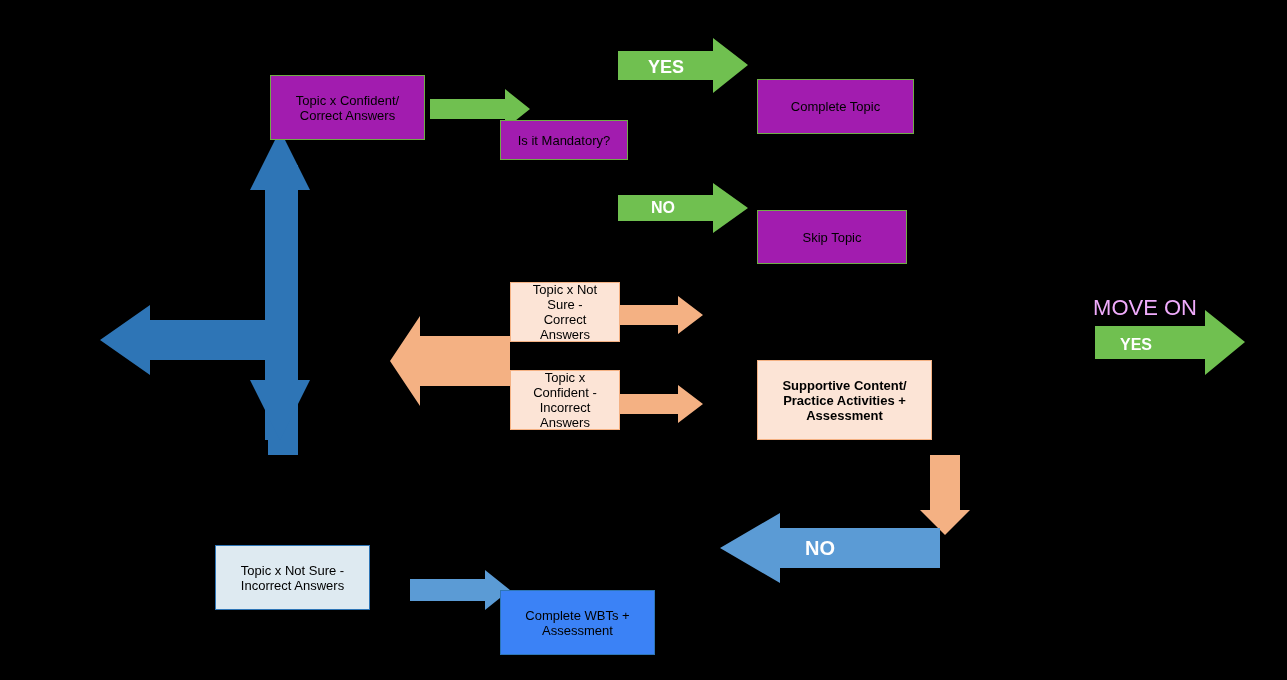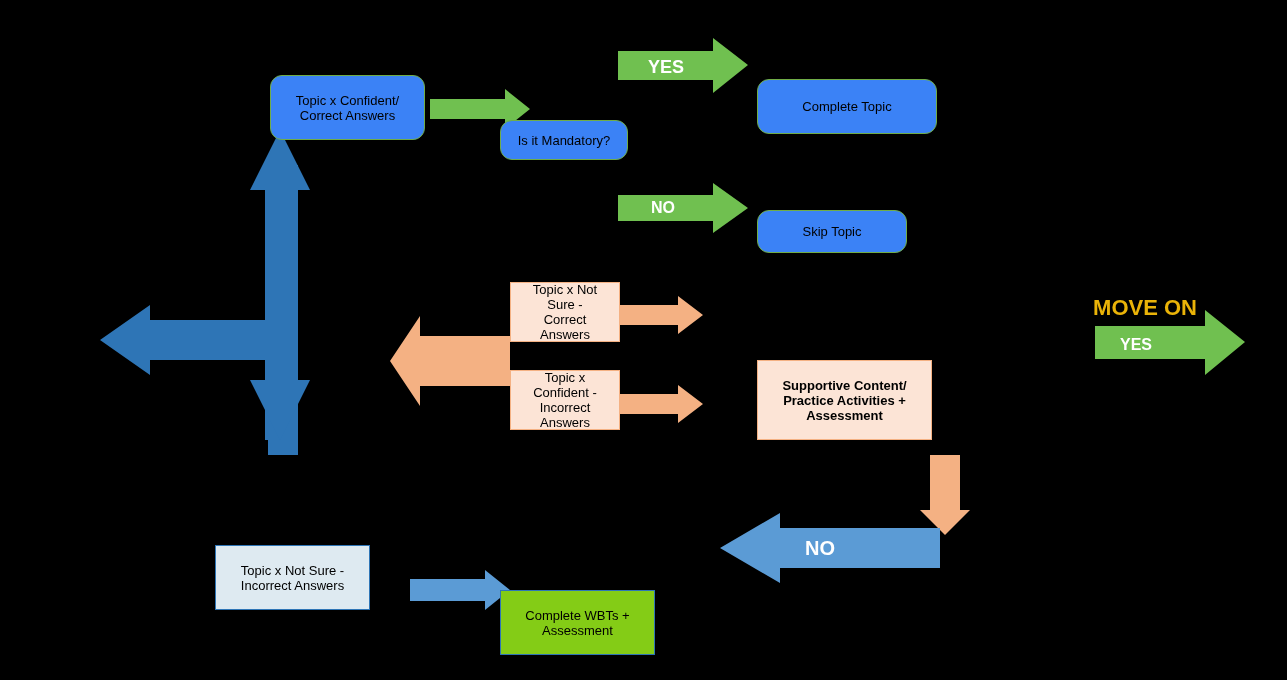--- a/index.html
+++ b/index.html
@@ -29,41 +29,40 @@
       display: flex;
       align-items: center;
       justify-content: center;
       text-align: center;
       font-size: 13px;
       font-weight: 500;
       padding: 6px 10px;
       border: 1px solid #999;
     }
     .box-green {
-      background: #3b82f6;
+      background: #a21caf;
       border-color: #70ad47;
-      border-radius: 12px;
     }
     .box-peach {
       background: #fce4d6;
       border-color: #f4b183;
     }
     .box-blue {
-      background: #84cc16;
+      background: #3b82f6;
       border-color: #2e75b6;
     }
     .box-light-blue {
       background: #deeaf1;
       border-color: #2e75b6;
     }
     .move-on-label {
       position: absolute;
-      color: #eab308;
+      color: #f0abfc;
       font-size: 22px;
-      font-weight: bold;
+      font-weight: normal;
     }
   </style>
 </head>
 <body>
 
 <div class="diagram-container">
   <svg>
 
     <defs>
       <marker id="arrowBlueUp" markerWidth="10" markerHeight="7" refX="5" refY="3.5" orient="auto">
@@ -189,26 +188,26 @@
   <div class="box box-green" style="left:270px;top:75px;width:155px;height:65px;">
     <span>Topic x Confident/<br>Correct Answers</span>
   </div>
 
   
   <div class="box box-green" style="left:500px;top:120px;width:128px;height:40px;">
     <span>Is it Mandatory?</span>
   </div>
 
   
-  <div class="box box-green" style="left:757px;top:79px;width:180px;height:55px;">
+  <div class="box box-green" style="left:757px;top:79px;width:157px;height:55px;">
     <span>Complete Topic</span>
   </div>
 
   
-  <div class="box box-green" style="left:757px;top:210px;width:150px;height:43px;">
+  <div class="box box-green" style="left:757px;top:210px;width:150px;height:54px;">
     <span>Skip Topic</span>
   </div>
 
   
   <div class="box box-peach" style="left:510px;top:282px;width:110px;height:60px;">
     <span>Topic x Not Sure -<br>Correct Answers</span>
   </div>
 
   
   <div class="box box-peach" style="left:510px;top:370px;width:110px;height:60px;">

